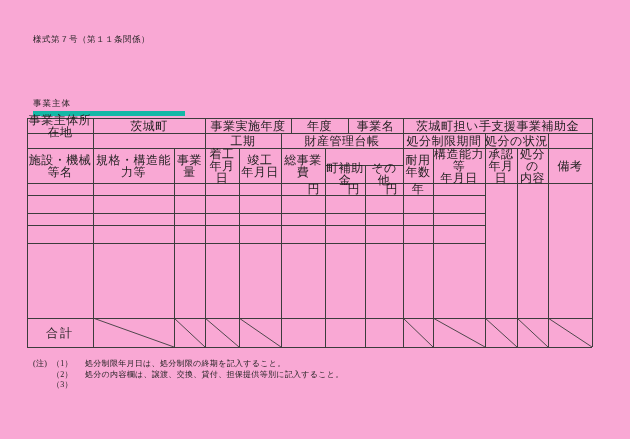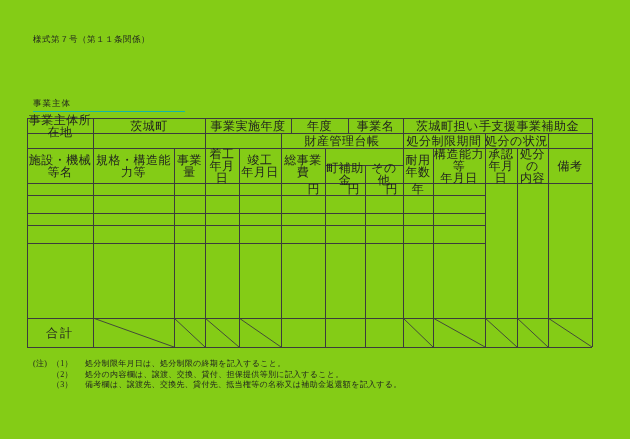--- a/index.html
+++ b/index.html
@@ -1,35 +1,35 @@
 <!DOCTYPE html>
 <html><head>
 <meta charset="utf-8">
 <style>
   html,body { margin:0; padding:0; background:#e9e9e9; }
   .sheet {
     position:relative;
     width:630px; height:439px;
-    background:#84cc16;
+    background:#f9a8d4;
     font-family:"Liberation Serif","DejaVu Serif",serif;
     color:#1f1f1f;
     overflow:hidden;
   }
   .form-number {
     position:absolute; left:33px; top:34px;
     font-size:8.5px; letter-spacing:0.5px; white-space:nowrap;
   }
   .doc-title {
     position:absolute; left:0; top:47px; width:100%;
     text-align:center; font-size:13px; letter-spacing:11px; text-indent:11px;
     white-space:nowrap;
   }
   .entity {
     position:absolute; left:33px; top:98px; width:152px; height:13px;
-    border-bottom:1px solid #14b8a6;
+    border-bottom:5px solid #14b8a6;
     font-size:8.5px; letter-spacing:1px;
   }
   .lbl {
     position:absolute;
     display:flex; align-items:center; justify-content:center;
     text-align:center;
     font-size:12px; line-height:12px; letter-spacing:0.5px;
     white-space:pre-line;
     pointer-events:none;
   }
@@ -93,20 +93,21 @@
     </g>
   </svg>
 
   <div class="lbl" style="left:27px;top:118px;width:66px;height:15px">事業主体所在地</div>
   <div class="lbl" style="left:205px;top:118px;width:86px;height:15px">事業実施年度</div>
   <div class="lbl" style="left:93px;top:118px;width:112px;height:15px">茨城町</div>
   <div class="lbl" style="left:291px;top:118px;width:57px;height:15px">年度</div>
   <div class="lbl" style="left:348px;top:118px;width:55px;height:15px">事業名</div>
   <div class="lbl" style="left:403px;top:118px;width:189px;height:15px">茨城町担い手支援事業補助金</div>
 
+  <div class="lbl" style="left:205px;top:133px;width:76px;height:15px">工期</div>
   <div class="lbl" style="left:281px;top:133px;width:122px;height:15px">財産管理台帳</div>
   <div class="lbl" style="left:403px;top:133px;width:82px;height:15px">処分制限期間</div>
   <div class="lbl" style="left:485px;top:133px;width:63px;height:15px">処分の状況</div>
 
   <div class="lbl" style="left:93px;top:148px;width:81px;height:35px">規格・構造能力等</div>
   <div class="lbl" style="left:27px;top:148px;width:66px;height:35px">施設・機械等名</div>
   <div class="lbl" style="left:174px;top:148px;width:31px;height:35px">事業量</div>
   <div class="lbl" style="left:205px;top:148px;width:34px;height:35px">着工
 年月日</div>
   <div class="lbl" style="left:239px;top:148px;width:42px;height:35px">竣工
@@ -138,17 +139,16 @@
       <span>処分制限年月日は、処分制限の終期を記入すること。</span>
     </div>
     <div class="note-row">
       <span class="note-prefix"></span>
       <span class="note-num">（2）</span>
       <span>処分の内容欄は、譲渡、交換、貸付、担保提供等別に記入すること。</span>
     </div>
     <div class="note-row">
       <span class="note-prefix"></span>
       <span class="note-num">（3）</span>
-      <span>備考欄は、譲渡先、交換先、貸付先、抵当権等の名称又は補助金返還額を記入する。</span>
     </div>
   </div>
 
 </div>
 
 </body></html>

